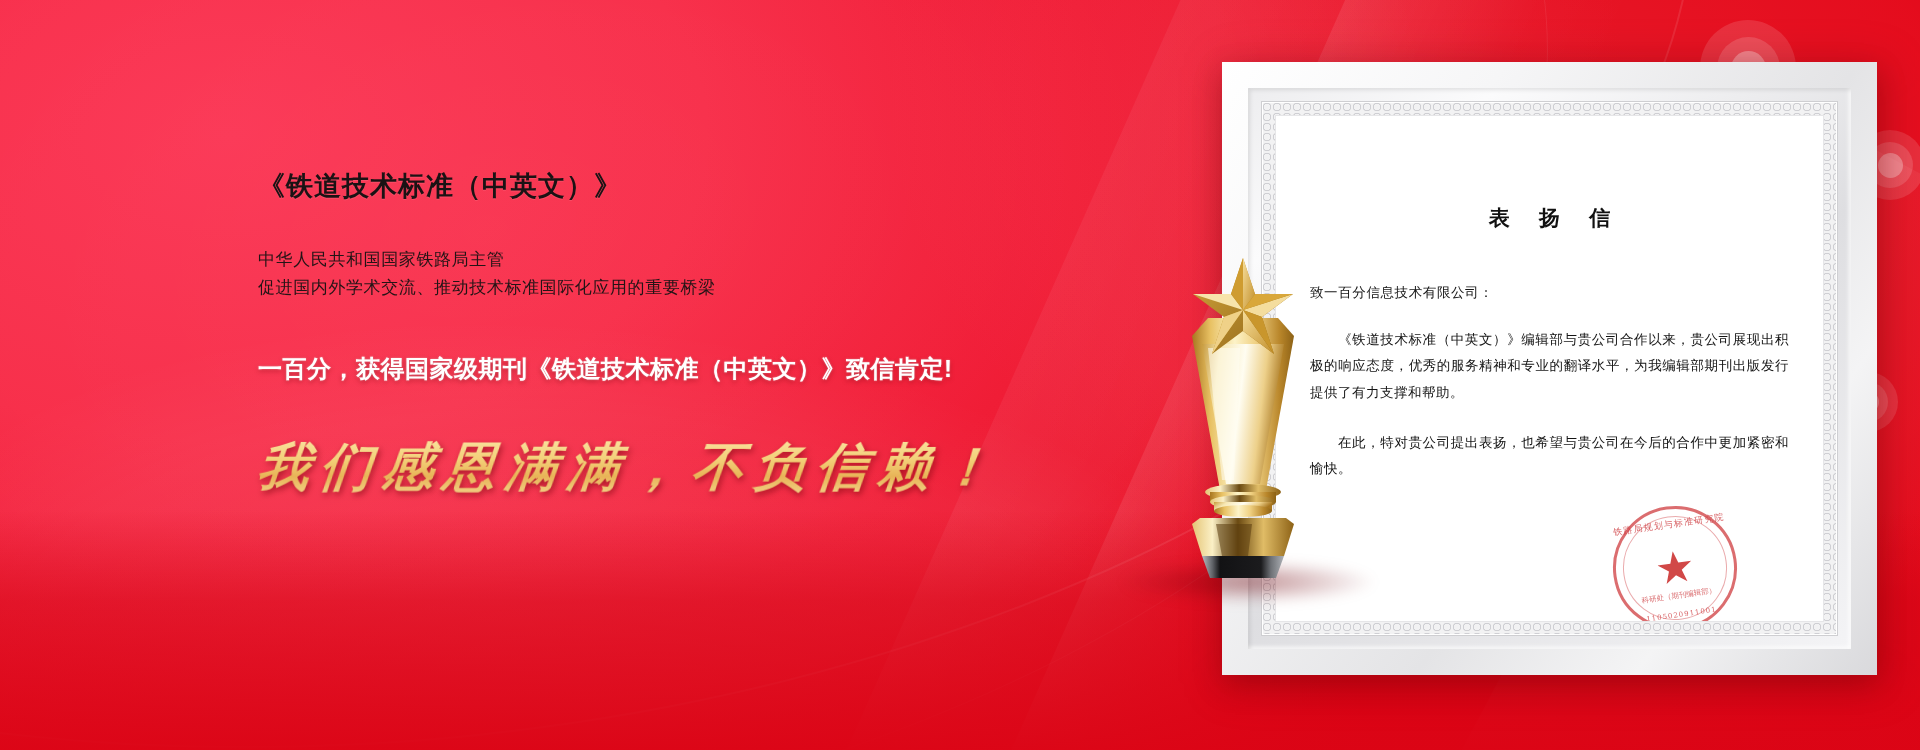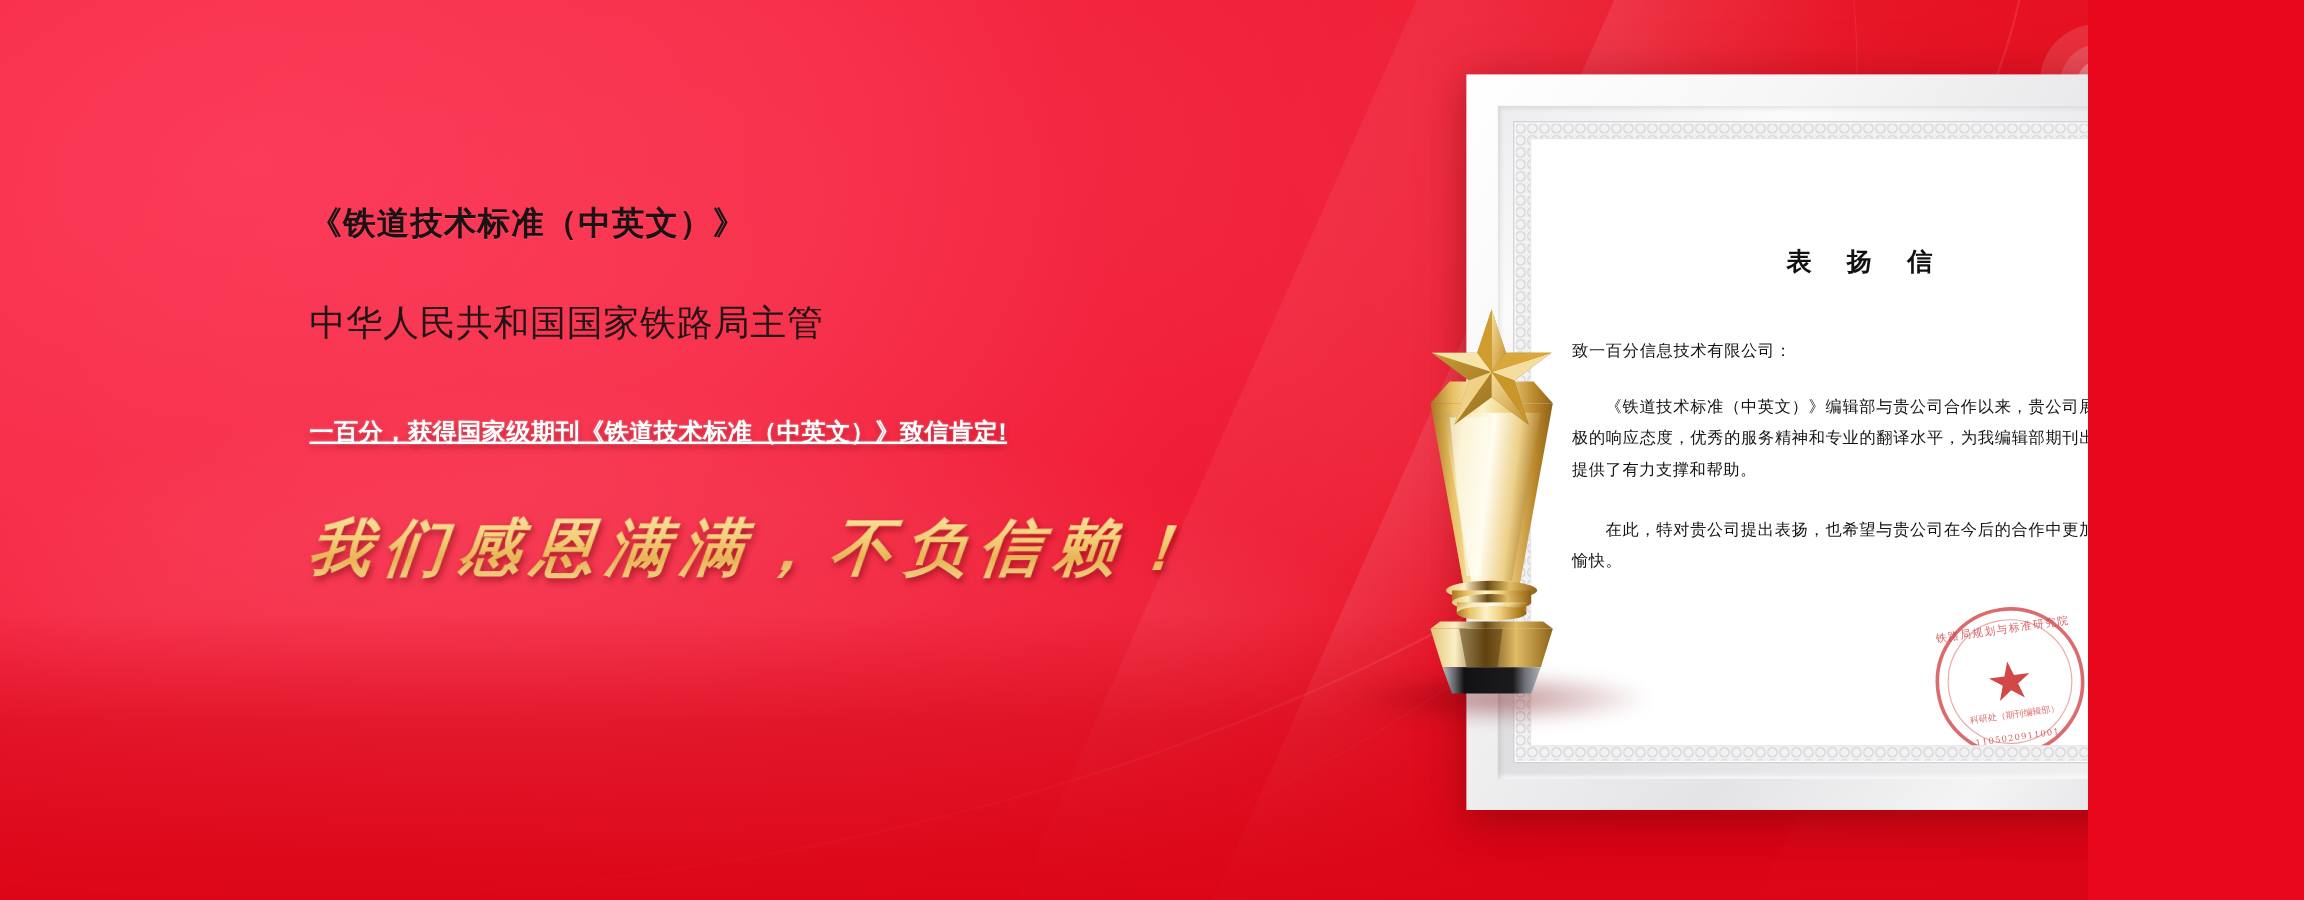--- a/index.html
+++ b/index.html
@@ -4,21 +4,21 @@
 <style>
   * { margin:0; padding:0; box-sizing:border-box; }
   html, body { width:1920px; height:750px; overflow:hidden; }
   body {
     font-family:"Liberation Sans","DejaVu Sans",sans-serif;
     background:#e8071b;
   }
 
   
   #banner {
-    position:relative; width:1740px; height:750px; overflow:hidden;
+    position:relative; width:1920px; height:750px; overflow:hidden;
     background:
       radial-gradient(ellipse 1400px 900px at 12% 18%, #fb2c4c 0%, #f7223f 34%, #ef0f2a 62%, #e30617 100%),
       linear-gradient(150deg,#fa2b4a 0%,#f31a34 45%,#e20616 100%);
   }
   
   .band-bottom{
     position:absolute; left:0; right:0; bottom:0; height:240px;
     background:linear-gradient(180deg, rgba(215,3,20,0) 0%, rgba(214,3,20,.55) 38%, rgba(219,4,21,.95) 100%);
     pointer-events:none;
   }
@@ -55,27 +55,26 @@
   .bokeh .core{ position:absolute; border-radius:50%; background:rgba(255,255,255,.32); }
 
   
   .copy{ position:absolute; left:258px; top:168px; width:940px; z-index:6; }
   .jtitle{
     font-size:27px; font-weight:700; color:#1b1214; letter-spacing:1px;
     text-shadow:0 1px 0 rgba(255,255,255,.10);
   }
   .lines{ margin-top:42px; }
   .lines .ln{
-    font-size:30px; color:#231416; line-height:1.62; letter-spacing:.6px;font-family:Liberation Serif, serif;
+    font-size:17px; color:#231416; line-height:1.62; letter-spacing:.6px;font-family:Liberation Serif, serif;
   }
   .headline{
-    margin-top:52px; font-size:20px; font-weight:700; color:#ffffff;
+    margin-top:52px; font-size:24px; font-weight:700; color:#ffffff;
     letter-spacing:.5px; white-space:nowrap;
     text-shadow:0 2px 5px rgba(120,0,10,.45), 0 0 2px rgba(255,255,255,.5);
-    text-decoration:underline;
   }
   .calli{
     margin-top:48px; font-family:"DejaVu Serif","Liberation Serif",serif;
     font-size:52px; font-weight:700; letter-spacing:10px; white-space:nowrap;
     font-style:italic;
     background:linear-gradient(180deg,#fbe7a8 0%,#f3cf78 38%,#e8b457 62%,#f5dc9a 100%);
     -webkit-background-clip:text; background-clip:text; color:transparent;
     -webkit-text-fill-color:transparent;
     filter:drop-shadow(2px 3px 3px rgba(110,0,8,.55));
     transform:skewX(-6deg);
@@ -209,20 +208,21 @@
       <div class="bokeh" style="left: 1552px; top: 405px; width: 54px; height: 54px;">
         <div class="mid" style="width: 36px; height: 36px;"></div>
         <div class="core" style="width: 19px; height: 19px;"></div>
       </div>
     </div>
 
   <div class="copy">
     <div class="jtitle">《铁道技术标准（中英文）》</div>
     <div class="lines">
       <div class="ln">中华人民共和国国家铁路局主管</div>
+      <div class="ln">促进国内外学术交流、推动技术标准国际化应用的重要桥梁</div>
     </div>
     <div class="headline">一百分，获得国家级期刊《铁道技术标准（中英文）》致信肯定!</div>
     <div class="calli">我们感恩满满，不负信赖！</div>
   </div>
 
   <div class="frame-shadow"></div>
   <div class="frame">
     <div class="frame-bevel">
       <div class="frame-liner">
         <div class="paper">

